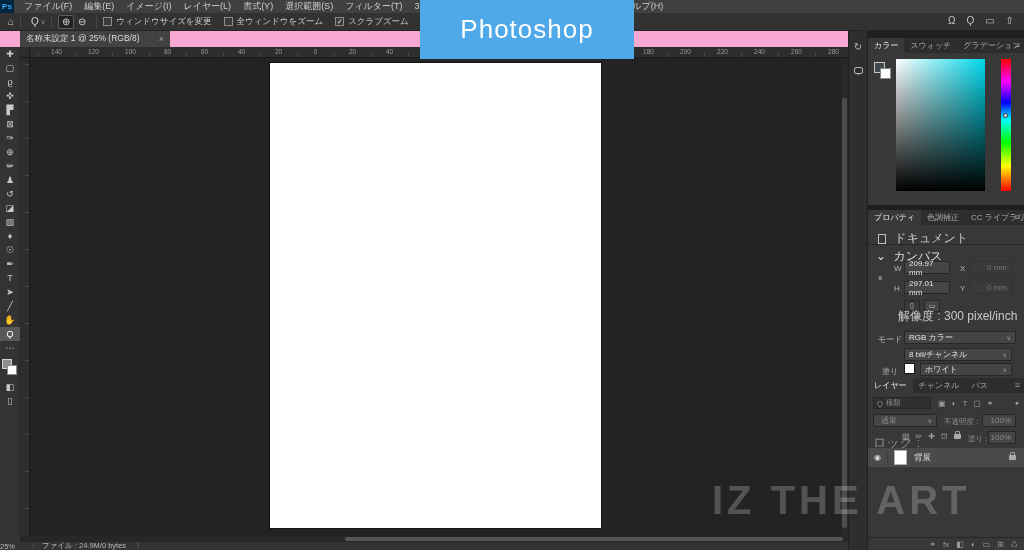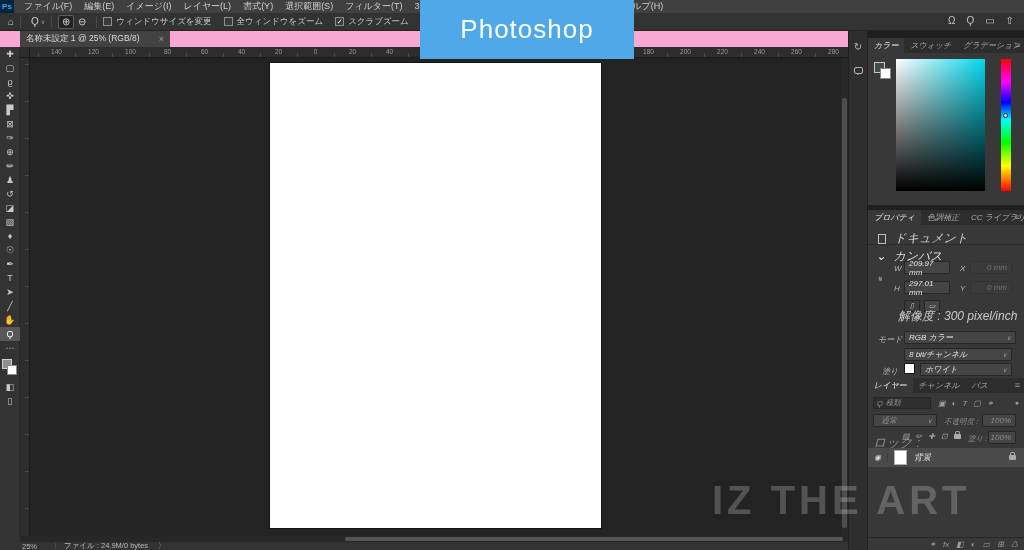--- a/index.html
+++ b/index.html
@@ -70,21 +70,21 @@
 
   
   #dock { position:absolute; left:848px; top:30px; width:20px; height:520px; background:#2e2e2e;
           border-left:1px solid #202020; border-right:1px solid #202020; z-index:4;}
   .dock-ic { width:18px; height:16px; display:flex; align-items:center; justify-content:center; color:#b5b5b5; font-size:10px; margin-top:8px;}
   .bubble { width:9px; height:7px; border:1px solid #b5b5b5; border-radius:2px; position:relative; }
   .bubble::after { content:''; position:absolute; left:1px; bottom:-4px; border:2px solid transparent; border-top-color:#b5b5b5; }
 
   
   #panels { position:absolute; left:868px; top:30px; width:156px; height:520px; background:#1f1f1f; z-index:4;}
-  .panel { position:absolute; left:0; width:156px; background:#383838;font-style:italic; }
+  .panel { position:absolute; left:0; width:156px; background:#383838; }
   #panel-color { top:8px; height:167px; }
   #panel-props { top:180px; height:168px; }
   #panel-layers { top:348px; height:172px; }
   .ptabs { height:15px; background:#2d2d2d; display:flex; font-size:8px; color:#a8a8a8; }
   .ptab { padding:0 6px; line-height:15px; white-space:nowrap; }
   .ptab.active { background:#383838; color:#e8e8e8; }
   .pmenu { position:absolute; right:4px; top:2px; color:#9a9a9a; font-size:9px; }
 
   
   .fgbg { position:absolute; left:6px; top:24px; width:20px; height:20px; }
@@ -131,21 +131,21 @@
   #layerrow .lk { margin-left:auto; margin-right:8px; }
   #layersbottom { position:absolute; left:0; right:0; bottom:0; height:13px; border-top:1px solid #272727;
                   display:flex; align-items:center; justify-content:flex-end; gap:7px; padding-right:6px;
                   font-size:8px; color:#9b9b9b; }
 
   
   #hscroll { position:absolute; left:20px; top:536px; width:828px; height:6px; background:#272727; }
   #hscroll .thumb { position:absolute; top:1px; height:4px; left:325px; width:498px; background:#555; border-radius:2px; }
   #statusrow { position:absolute; left:0; top:542px; width:848px; height:8px; background:#333;
                display:flex; align-items:center; font-size:7.5px; color:#b9b9b9; }
-  #statusrow .z { margin-left:22px; }
+  #statusrow .z { }
   #statusrow .d1 { width:1px; height:6px; background:#4a4a4a; margin:0 8px 0 18px; }
   #statusrow .chev { margin-left:10px; color:#9a9a9a; }
   #grip { position:absolute; left:1014px; top:537px; width:10px; height:13px; background:#454545; }
   #blcorner { position:absolute; left:0; top:536px; width:20px; height:14px; background:#333; }
 
   
   #banner { position:absolute; left:420px; top:0; width:214px; height:59px; z-index:50;
             display:flex; align-items:center; justify-content:center; }
   #banner .t { color:#fff; font-size:26px; letter-spacing:1px; }
   #watermark { position:absolute; left:712px; top:478px; z-index:40; font-size:40px; font-weight:bold;

